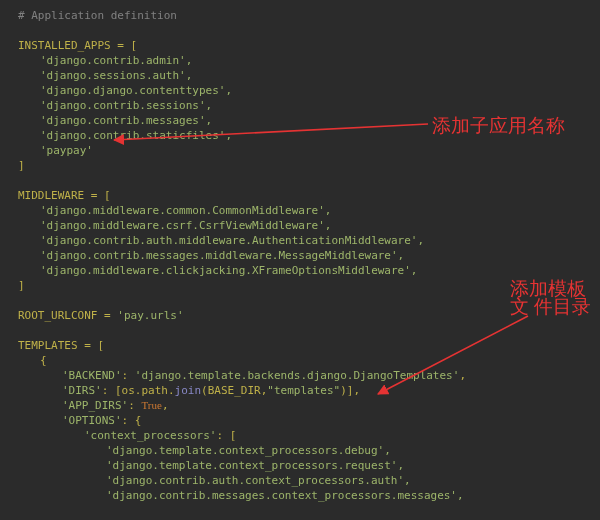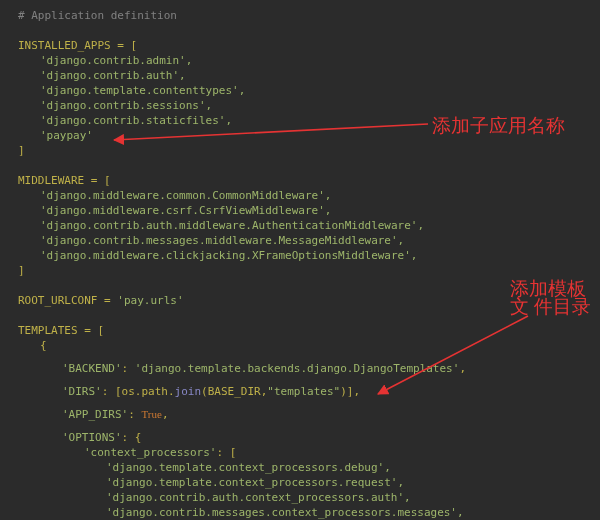--- a/index.html
+++ b/index.html
@@ -20,21 +20,21 @@
       color: #a9b7c6;
     }
     .line { white-space: pre; position: relative; }
     .c-comment { color: #808080; }
     .c-default { color: #bfb149; }
     .c-string  { color: #9db56a; }
     .c-builtin { color: #8888c6; }
     .c-bool    { color: #cc7832; font-family: Liberation Serif, serif; }
     .i1 { padding-left: 0; }
     .i2 { padding-left: 22px; }
-    .i3 { padding-left: 44px; margin-top: 8px; }
+    .i3 { padding-left: 44px; }
     .i4 { padding-left: 66px; }
     .i5 { padding-left: 88px; }
     .annotation-text {
       position: absolute;
       color: #e53333;
       font-family: "SimSun", "Songti SC", serif;
       font-size: 19px;
       line-height: 18px;
       pointer-events: none;
     }
@@ -50,23 +50,24 @@
 </head>
 <body>
 
 <div class="editor">
 
   <div class="line i1"><span class="c-comment"># Application definition</span></div>
   <div class="line i1">&nbsp;</div>
 
   <div class="line i1"><span class="c-default">INSTALLED_APPS</span><span class="c-default"> = [</span></div>
   <div class="line i2"><span class="c-string">'django.contrib.admin',</span></div>
-  <div class="line i2"><span class="c-string">'django.contrib.auth',</span></div>
-  <div class="line i2"><span class="c-string">'django.template.contenttypes',</span></div>
+  <div class="line i2"><span class="c-string">'django.sessions.auth',</span></div>
+  <div class="line i2"><span class="c-string">'django.django.contenttypes',</span></div>
   <div class="line i2"><span class="c-string">'django.contrib.sessions',</span></div>
+  <div class="line i2"><span class="c-string">'django.contrib.messages',</span></div>
   <div class="line i2"><span class="c-string">'django.contrib.staticfiles',</span></div>
   <div class="line i2"><span class="c-string">'paypay'</span></div>
   <div class="line i1"><span class="c-default">]</span></div>
   <div class="line i1">&nbsp;</div>
 
   <div class="line i1"><span class="c-default">MIDDLEWARE</span><span class="c-default"> = [</span></div>
   <div class="line i2"><span class="c-string">'django.middleware.common.CommonMiddleware',</span></div>
   <div class="line i2"><span class="c-string">'django.middleware.csrf.CsrfViewMiddleware',</span></div>
   <div class="line i2"><span class="c-string">'django.contrib.auth.middleware.AuthenticationMiddleware',</span></div>
   <div class="line i2"><span class="c-string">'django.contrib.messages.middleware.MessageMiddleware',</span></div>

